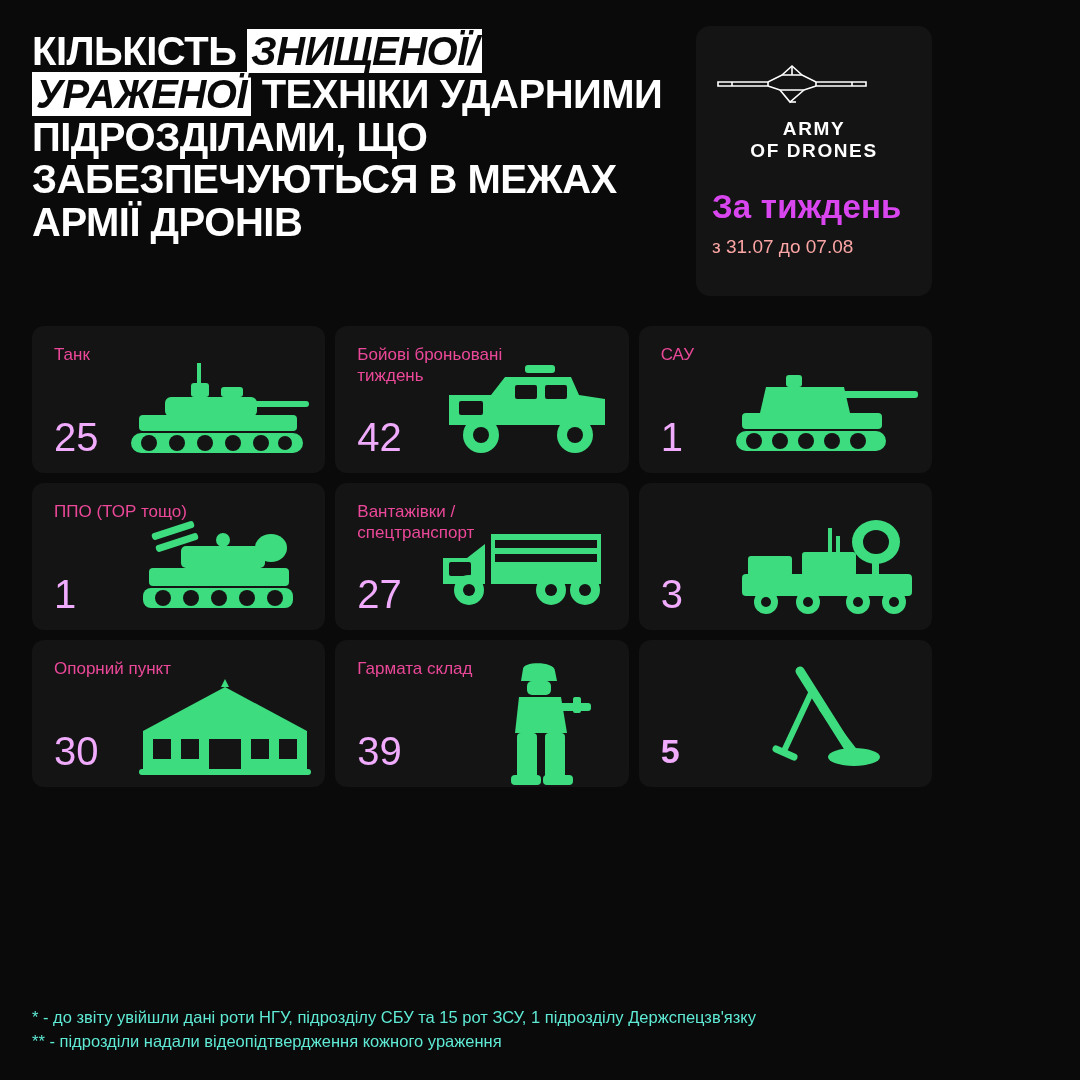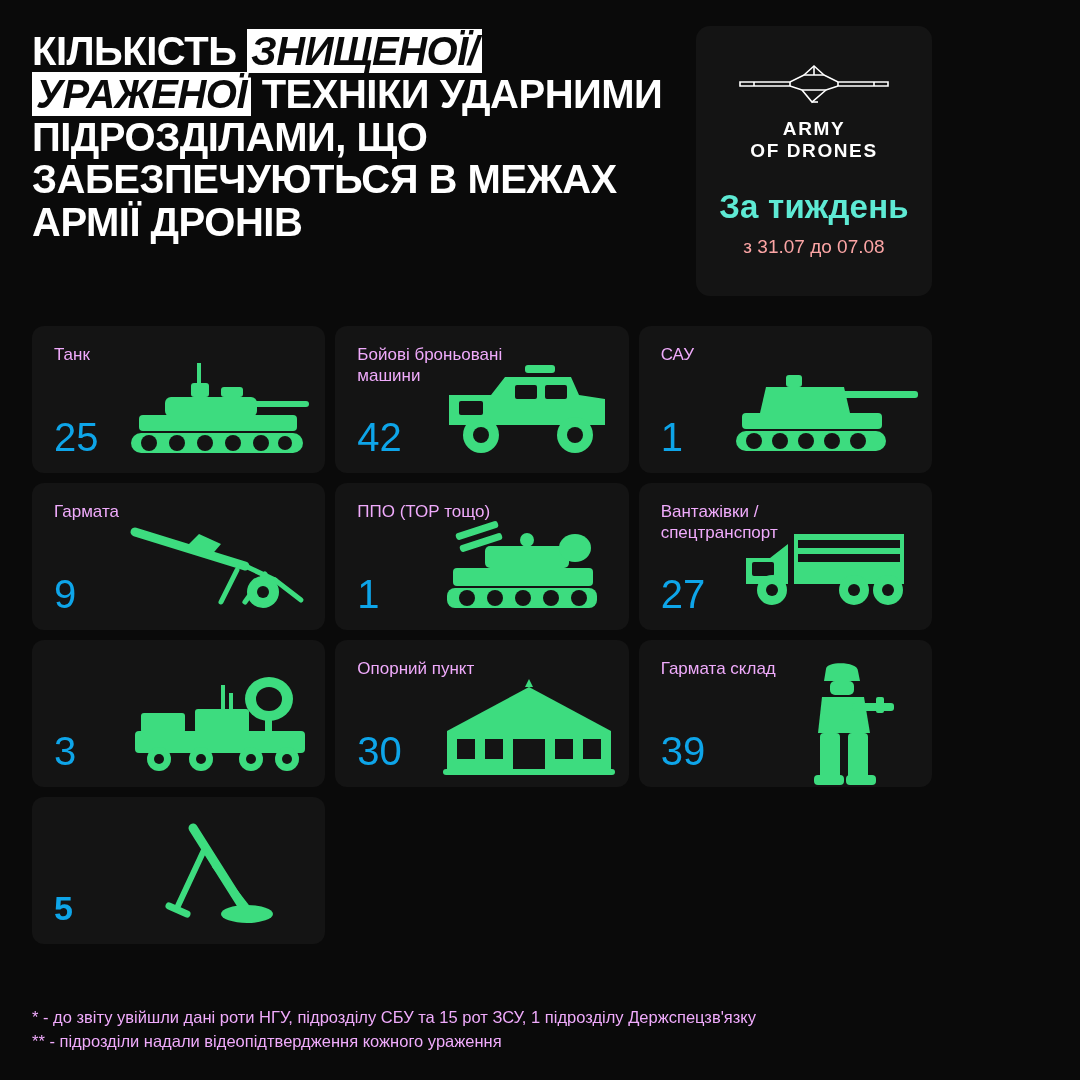--- a/index.html
+++ b/index.html
@@ -43,36 +43,35 @@
     box-decoration-break: clone;
     -webkit-box-decoration-break: clone;
   }
   .badge {
     width: 320px;
     min-height: 270px;
     background: #141414;
     border-radius: 14px;
     display: flex;
     flex-direction: column;
-    align-items: center;
     justify-content: center;
     padding: 22px 16px 24px 16px;
   }
   .badge svg { display: block; }
   .badge-brand {
     color: #ffffff;
     font-size: 19px;
     font-weight: 700;
     letter-spacing: 1.6px;
     text-align: center;
     line-height: 1.18;
     margin-top: 8px;
   }
   .badge-period {
-    color: #5eead4;
+    color: #d946ef;
     font-size: 33px;
     font-weight: 800;
     margin-top: 26px;
     letter-spacing: 0.2px;
   }
   .badge-dates {
     color: #fca5a5;
     font-size: 19px;
     margin-top: 10px;
     font-weight: 400;
@@ -87,33 +86,33 @@
   }
   .card {
     position: relative;
     background: #141414;
     border-radius: 12px;
     height: 147px;
     padding: 18px 18px 14px 22px;
     overflow: hidden;
   }
   .card-label {
-    color: #f0abfc;
+    color: #ec4899;
     font-size: 17px;
     line-height: 1.25;
     font-weight: 400;
     position: relative;
     z-index: 2;
     max-width: 190px;
   }
   .card-value {
     position: absolute;
     left: 22px;
     bottom: 16px;
-    color: #0ea5e9;
+    color: #f0abfc;
     font-size: 40px;
     line-height: 1;
     font-weight: 400;
     z-index: 2;
   }
   .card-value.bold { font-weight: 800; font-size: 34px; bottom: 19px; }
   .card-art {
     position: absolute;
     right: 10px;
     bottom: 8px;
@@ -127,21 +126,21 @@
   .card-art svg { display: block; width: 100%; height: 100%; }
 
   
   .notes {
     position: absolute;
     left: 32px;
     bottom: 26px;
     right: 32px;
   }
   .note {
-    color: #f0abfc;
+    color: #5eead4;
     font-size: 16.5px;
     line-height: 1.5;
   }
   .note + .note { margin-top: 0; }
 </style>
 </head>
 <body>
 
 <div class="page">
 
@@ -191,21 +190,21 @@
           <rect x="126" y="54" width="58" height="6" rx="3"></rect>
           <rect x="66" y="36" width="18" height="14" rx="3"></rect>
           <rect x="72" y="16" width="4" height="22"></rect>
           <rect x="96" y="40" width="22" height="10" rx="3"></rect>
         </svg>
       </div>
       <div class="card-value">25</div>
     </div>
 
     <div class="card">
-      <div class="card-label">Бойові броньовані машини</div>
+      <div class="card-label">Бойові броньовані тиждень</div>
       <div class="card-art">
         <svg viewBox="0 0 190 118" fill="#3ddc7f">
           <path d="M20 78 L20 48 L62 48 L76 30 L142 30 L150 48 L176 52 L176 78 Z"></path>
           <rect x="86" y="38" width="22" height="14" rx="2" fill="#141414"></rect>
           <rect x="116" y="38" width="22" height="14" rx="2" fill="#141414"></rect>
           <rect x="30" y="54" width="24" height="14" rx="2" fill="#141414"></rect>
           <circle cx="52" cy="88" r="18"></circle>
             <circle cx="52" cy="88" r="8" fill="#141414"></circle>
           <circle cx="146" cy="88" r="18"></circle>
             <circle cx="146" cy="88" r="8" fill="#141414"></circle>
@@ -227,36 +226,20 @@
           <circle cx="126" cy="94" r="8" fill="#141414"></circle>
           <rect x="10" y="66" width="140" height="16" rx="4"></rect>
           <path d="M28 66 L34 40 L112 40 L118 66 Z"></path>
           <rect x="108" y="44" width="78" height="7" rx="3"></rect>
           <rect x="54" y="28" width="16" height="12" rx="3"></rect>
         </svg>
       </div>
       <div class="card-value">1</div>
     </div>
 
-    <div class="card">
-      <div class="card-label">Гармата</div>
-      <div class="card-art">
-        <svg viewBox="0 0 190 118" fill="none" stroke="#3ddc7f" stroke-width="5" stroke-linecap="round">
-          <path d="M10 28 L120 62" stroke-width="9"></path>
-          <path d="M116 60 L150 76"></path>
-          <path d="M150 76 L176 96"></path>
-          <path d="M112 66 L96 98"></path>
-          <path d="M140 70 L120 98"></path>
-          <circle cx="138" cy="88" r="16" fill="#3ddc7f" stroke="none"></circle>
-          <circle cx="138" cy="88" r="6" fill="#141414" stroke="none"></circle>
-          <path d="M60 44 L74 30 L96 40 L84 54 Z" fill="#3ddc7f" stroke="none"></path>
-        </svg>
-      </div>
-      <div class="card-value">9</div>
-    </div>
 
     <div class="card">
       <div class="card-label">ППО (ТОР тощо)</div>
       <div class="card-art">
         <svg viewBox="0 0 190 118" fill="#3ddc7f">
           <rect x="18" y="84" width="150" height="20" rx="8"></rect>
           <circle cx="38" cy="94" r="8" fill="#141414"></circle>
             <circle cx="66" cy="94" r="8" fill="#141414"></circle>
           <circle cx="94" cy="94" r="8" fill="#141414"></circle>
             <circle cx="122" cy="94" r="8" fill="#141414"></circle>

